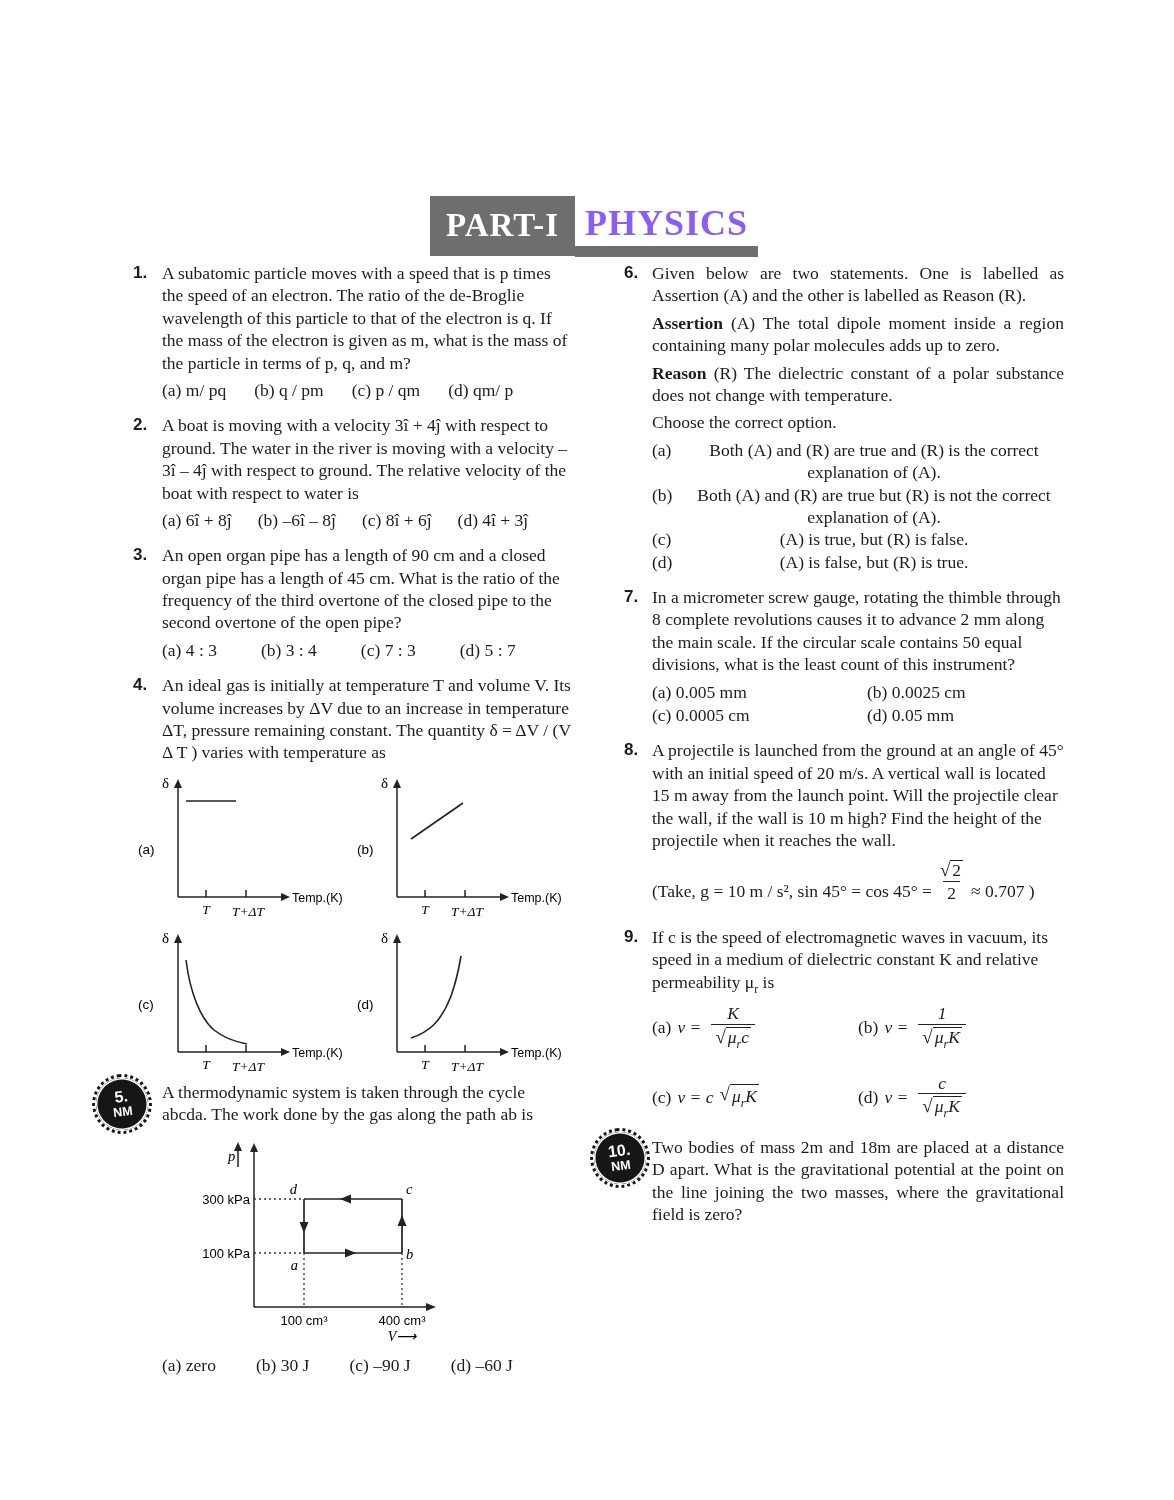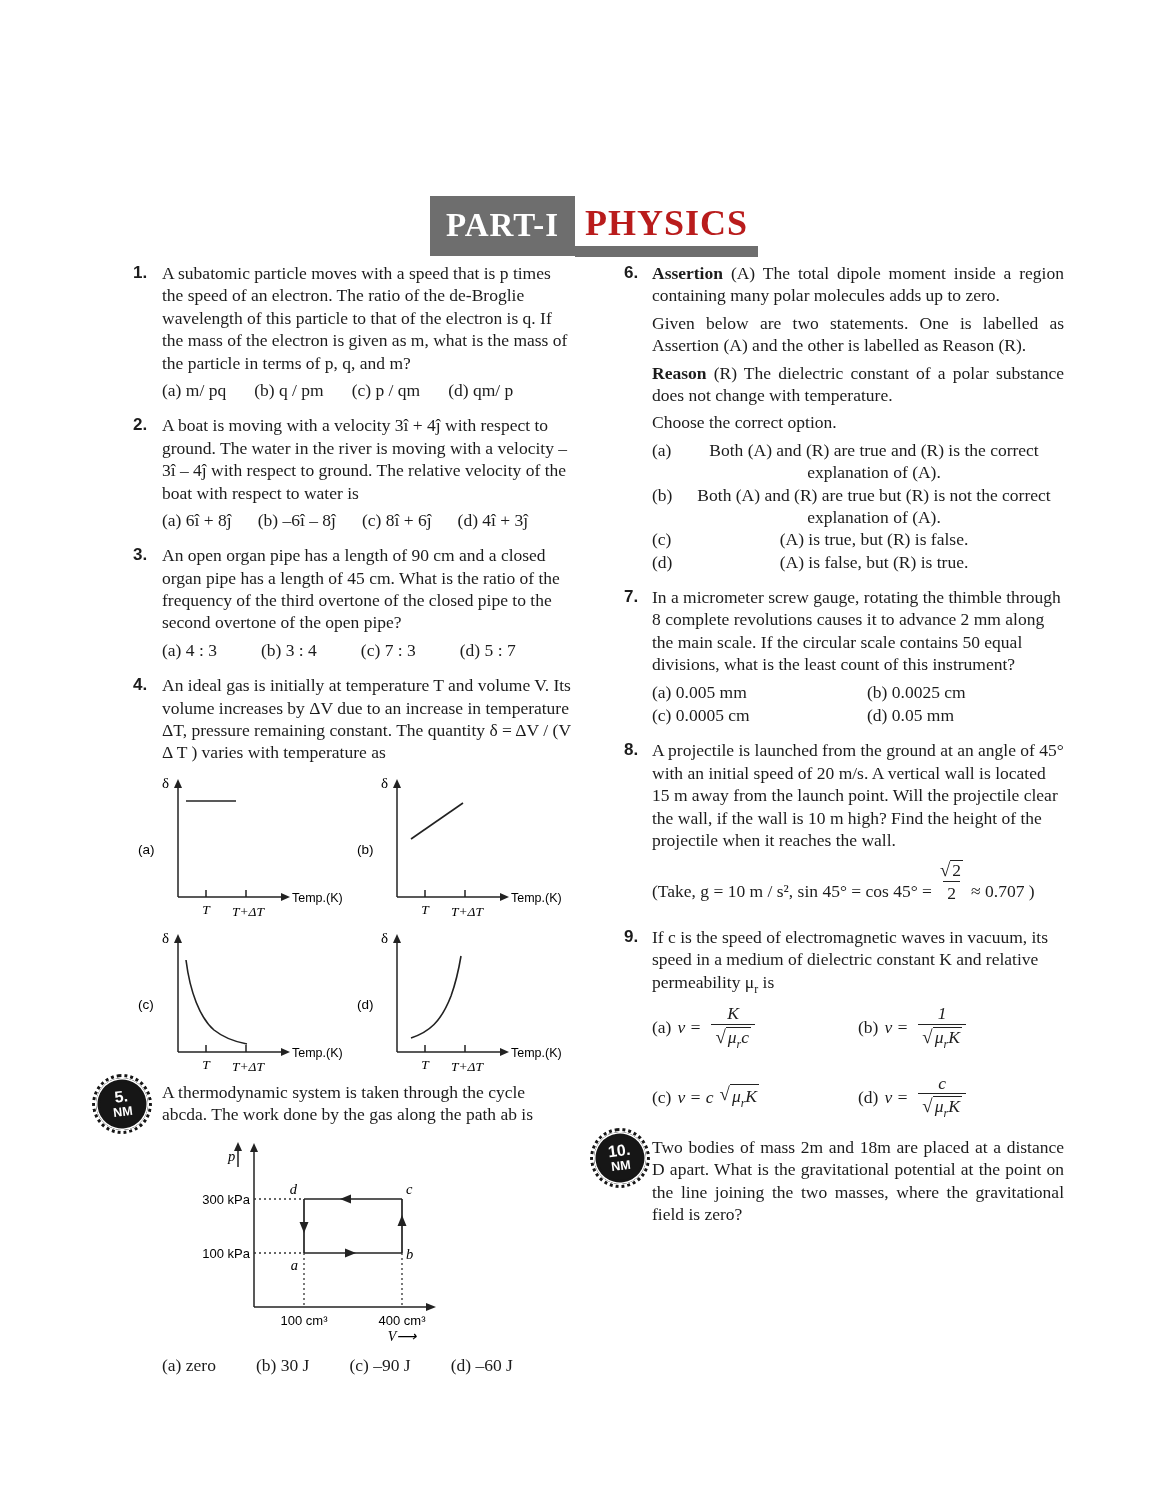--- a/index.html
+++ b/index.html
@@ -9,21 +9,21 @@
     font-size:17.5px;line-height:1.28;
   }
   
   .hdr{position:absolute;left:430px;top:196px;display:flex;align-items:flex-start;}
   .hdr-part{
     background:#6e6e6e;color:#fff;font-weight:bold;font-size:33px;
     padding:8px 16px 10px;letter-spacing:1px;display:flex;align-items:center;
     font-family:"Liberation Serif",serif;
   }
   .hdr-subj{
-    color:#b91c1c;font-size:36px;font-weight:bold;letter-spacing:1px;
+    color:#8b5cf6;font-size:36px;font-weight:bold;letter-spacing:1px;
     padding:4px 10px 0 10px;border-bottom:11px solid #6e6e6e;display:flex;align-items:center;
     font-family:"Liberation Serif",serif;
   }
   
   .col{position:absolute;top:262px;}
   .col-left{left:112px;width:462px;}
   .col-right{left:624px;width:440px;}
   .q{display:flex;margin-bottom:13px;position:relative;}
   .qnum{flex:0 0 50px;box-sizing:border-box;padding-left:21px;font-family:"Liberation Sans",sans-serif;font-weight:bold;font-size:17px;}
   .col-right .qnum{flex:0 0 28px;padding-left:0;}
@@ -258,22 +258,22 @@
     <span>(c) –90 J</span>
     <span>(d) –60 J</span>
   </div>
 </div>
 
 <div class="col col-right">
 
   <div class="q">
     <div class="qnum">6.</div>
     <div class="qbody">
+      <p class="justify">Given below are two statements. One is labelled as Assertion (A) and the other is labelled as Reason (R).</p>
       <p class="justify"><b>Assertion</b><span> (A) The total dipole moment inside a region containing many polar molecules adds up to zero.</span></p>
-      <p class="justify">Given below are two statements. One is labelled as Assertion (A) and the other is labelled as Reason (R).</p>
       <p class="justify"><b>Reason</b><span> (R) The dielectric constant of a polar substance does not change with temperature.</span></p>
       <p>Choose the correct option.</p>
       <div class="opt-row">
         <span class="lbl">(a)</span>
         <span class="txt">Both (A) and (R) are true and (R) is the correct explanation of (A).</span>
       </div>
       <div class="opt-row">
         <span class="lbl">(b)</span>
         <span class="txt">Both (A) and (R) are true but (R) is not the correct explanation of (A).</span>
       </div>

